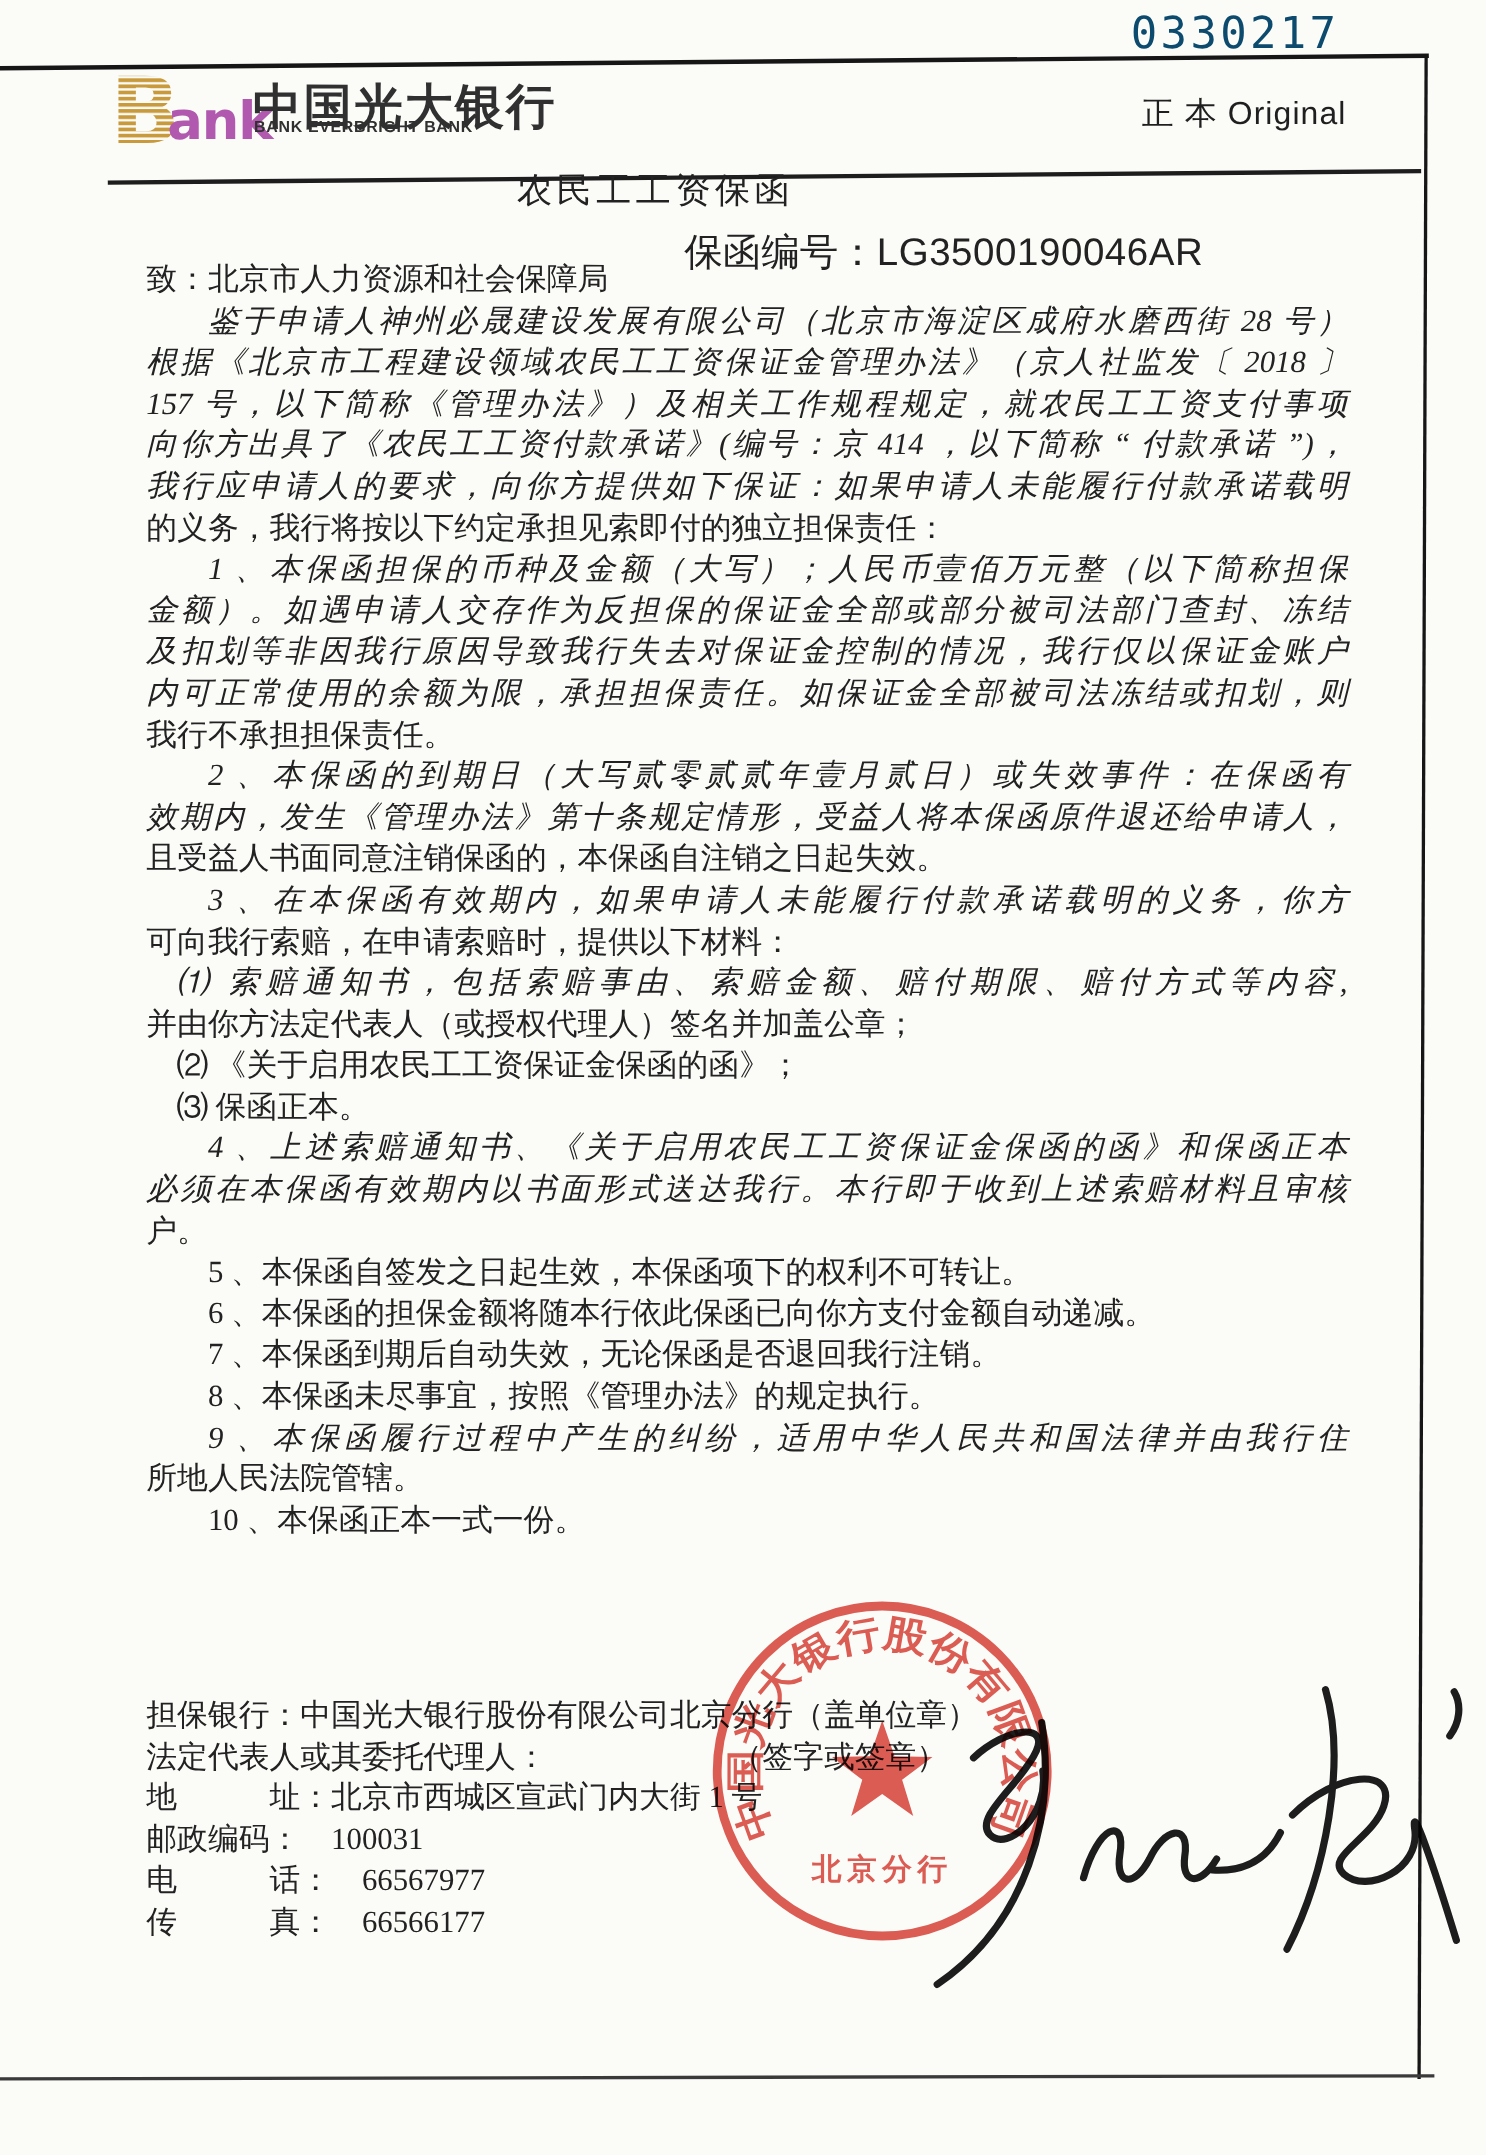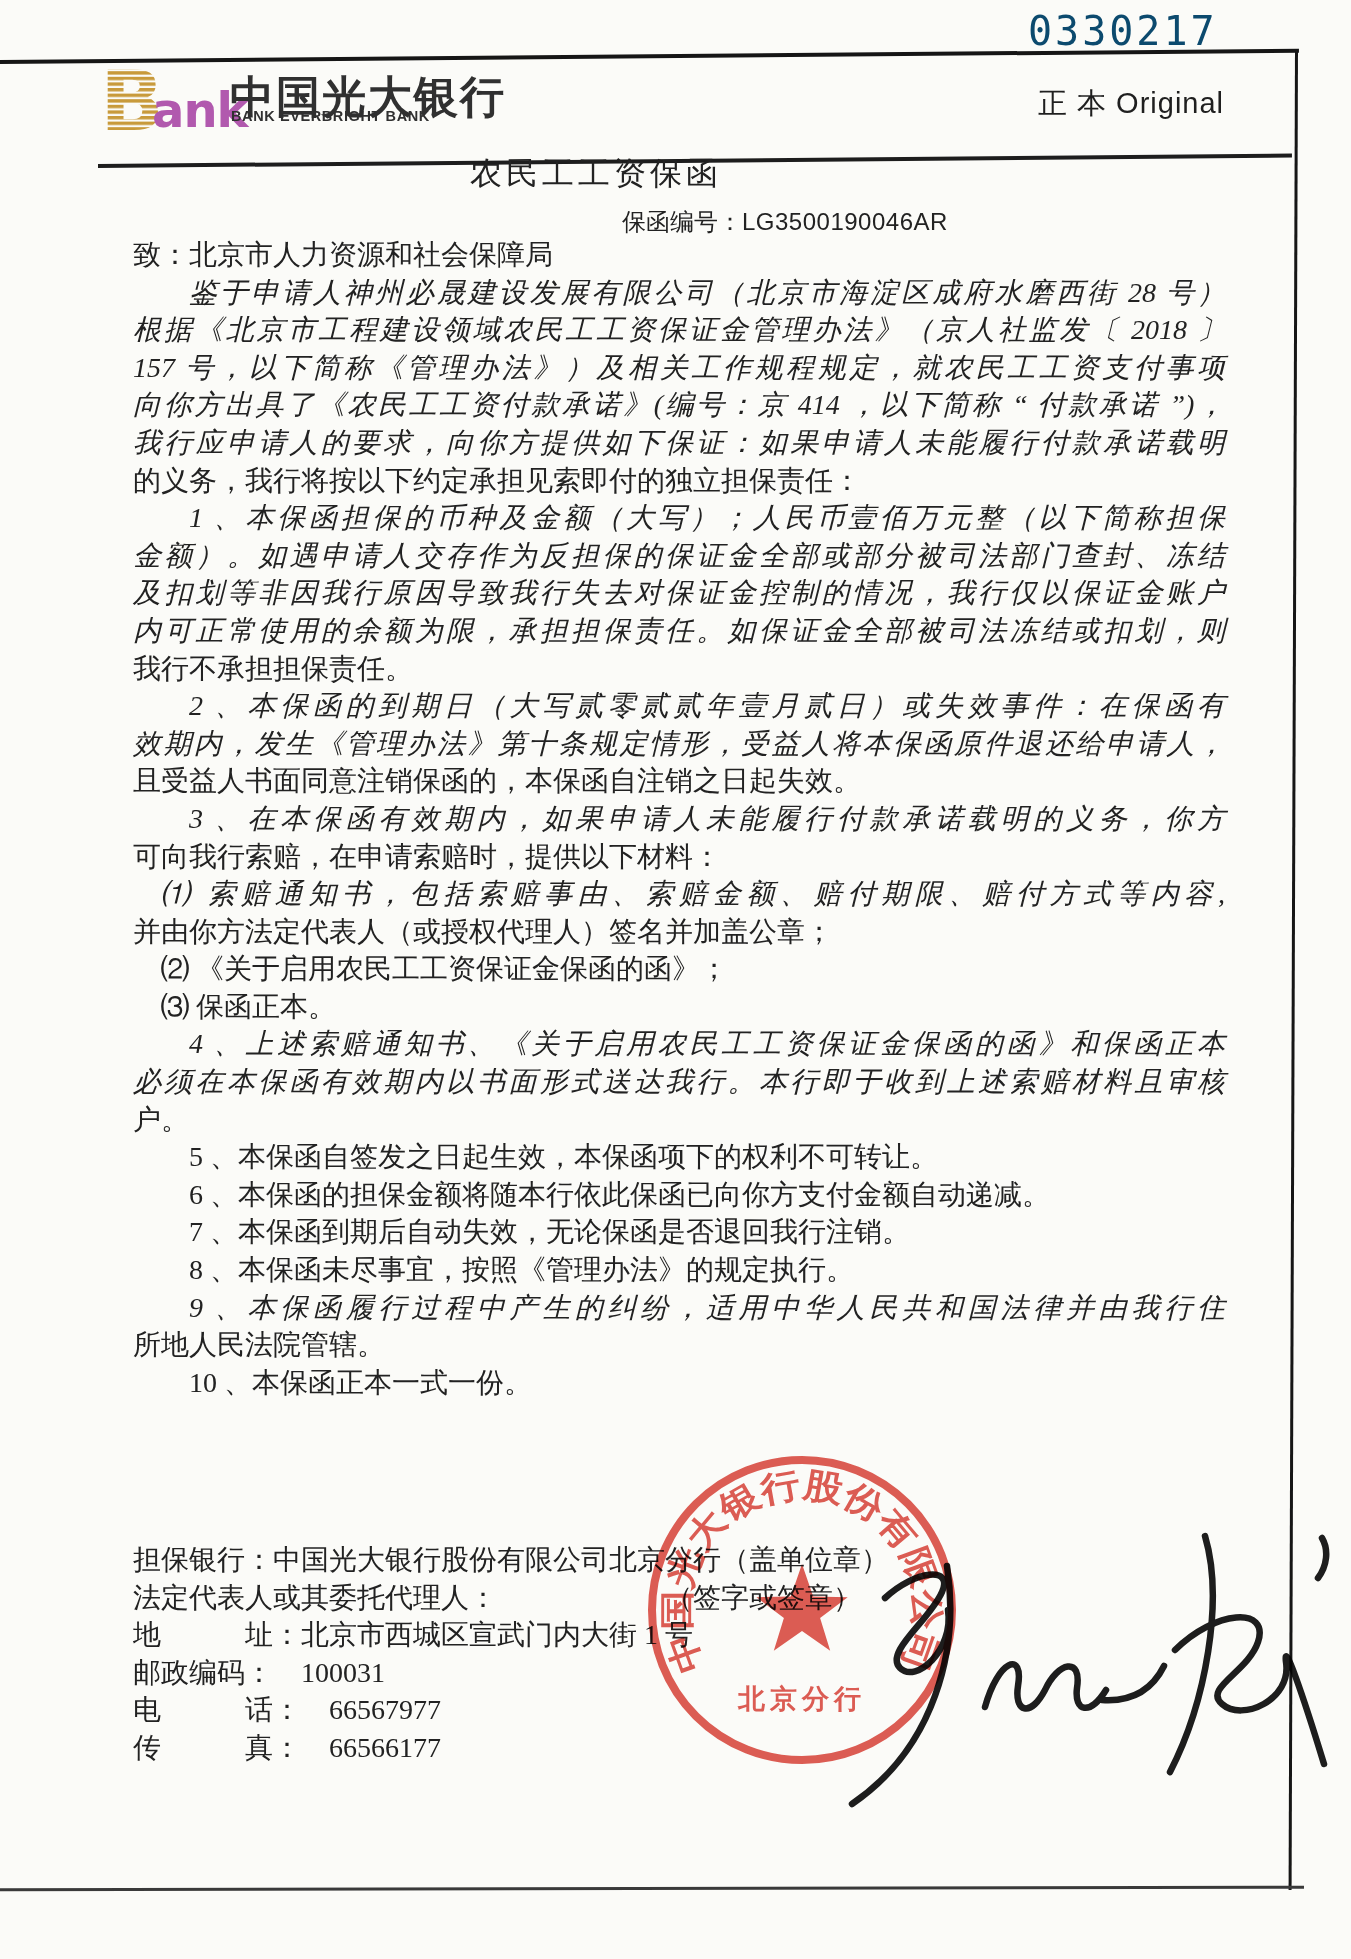--- a/index.html
+++ b/index.html
@@ -35,21 +35,21 @@
   }
   #bank-en{
     position:absolute;left:127px;top:48px;
     font-family:"Liberation Sans","DejaVu Sans",sans-serif;
     font-weight:bold;font-size:14.5px;letter-spacing:0.6px;color:#303030;white-space:nowrap;
   }
   #copy-label{left:1038px;top:84px;font-size:29px;color:#1f1f1f;letter-spacing:1px;white-space:nowrap;
     font-family:"Liberation Sans","DejaVu Sans",sans-serif;}
   
   #doc-title{left:470px;top:152px;font-size:32px;letter-spacing:4px;white-space:nowrap;}
-  #guarantee-no{left:622px;top:206px;font-size:24px;white-space:nowrap;}
+  #guarantee-no{left:622px;top:206px;font-size:35px;white-space:nowrap;}
   #guarantee-no .num{font-family:"Liberation Sans","DejaVu Sans",sans-serif;letter-spacing:0.5px;}
   
   #body-text{left:133px;top:236px;width:1092px;font-size:28px;}
   #body-text .line{height:37.6px;line-height:37.6px;white-space:pre-wrap;}
   #body-text .line.full{text-align:justify;text-align-last:justify;font-style:italic;}
   
   #footer-text{left:133px;top:1541px;width:1092px;font-size:28px;}
   #footer-text .line{height:37.6px;line-height:37.6px;white-space:pre-wrap;}
   
   #stamp-svg{left:630px;top:1430px;mix-blend-mode:multiply;opacity:0.92;}

